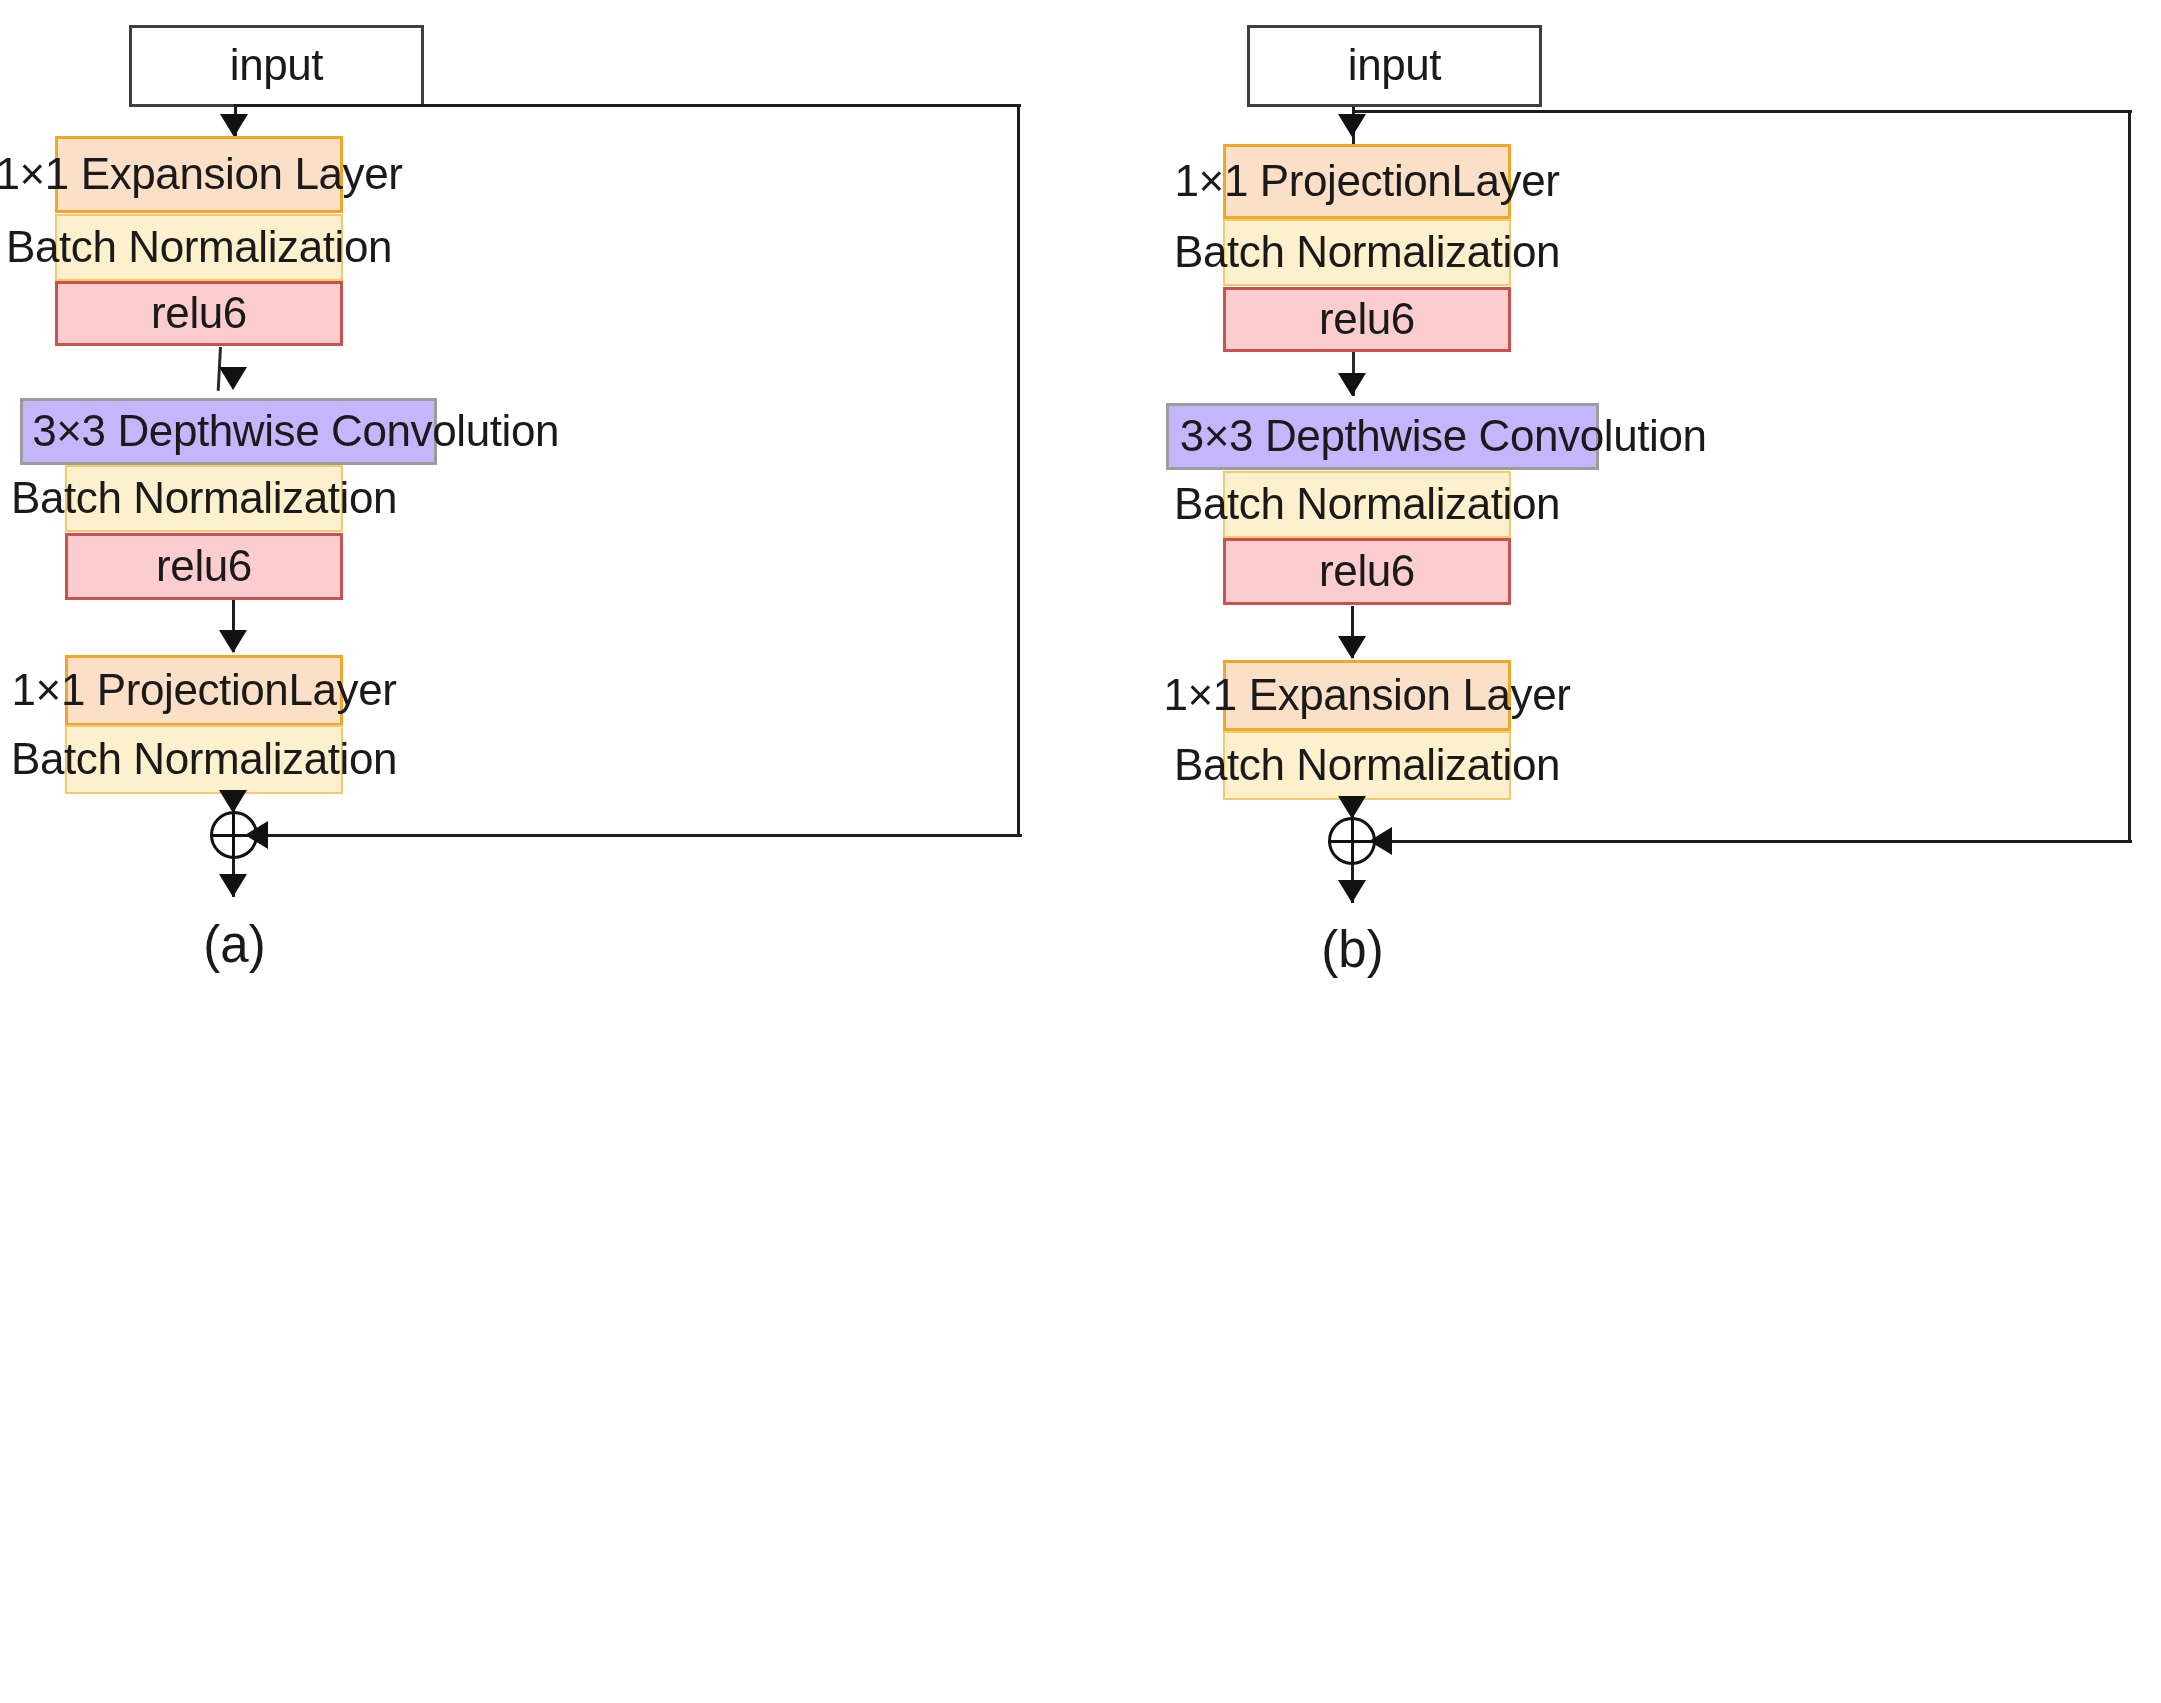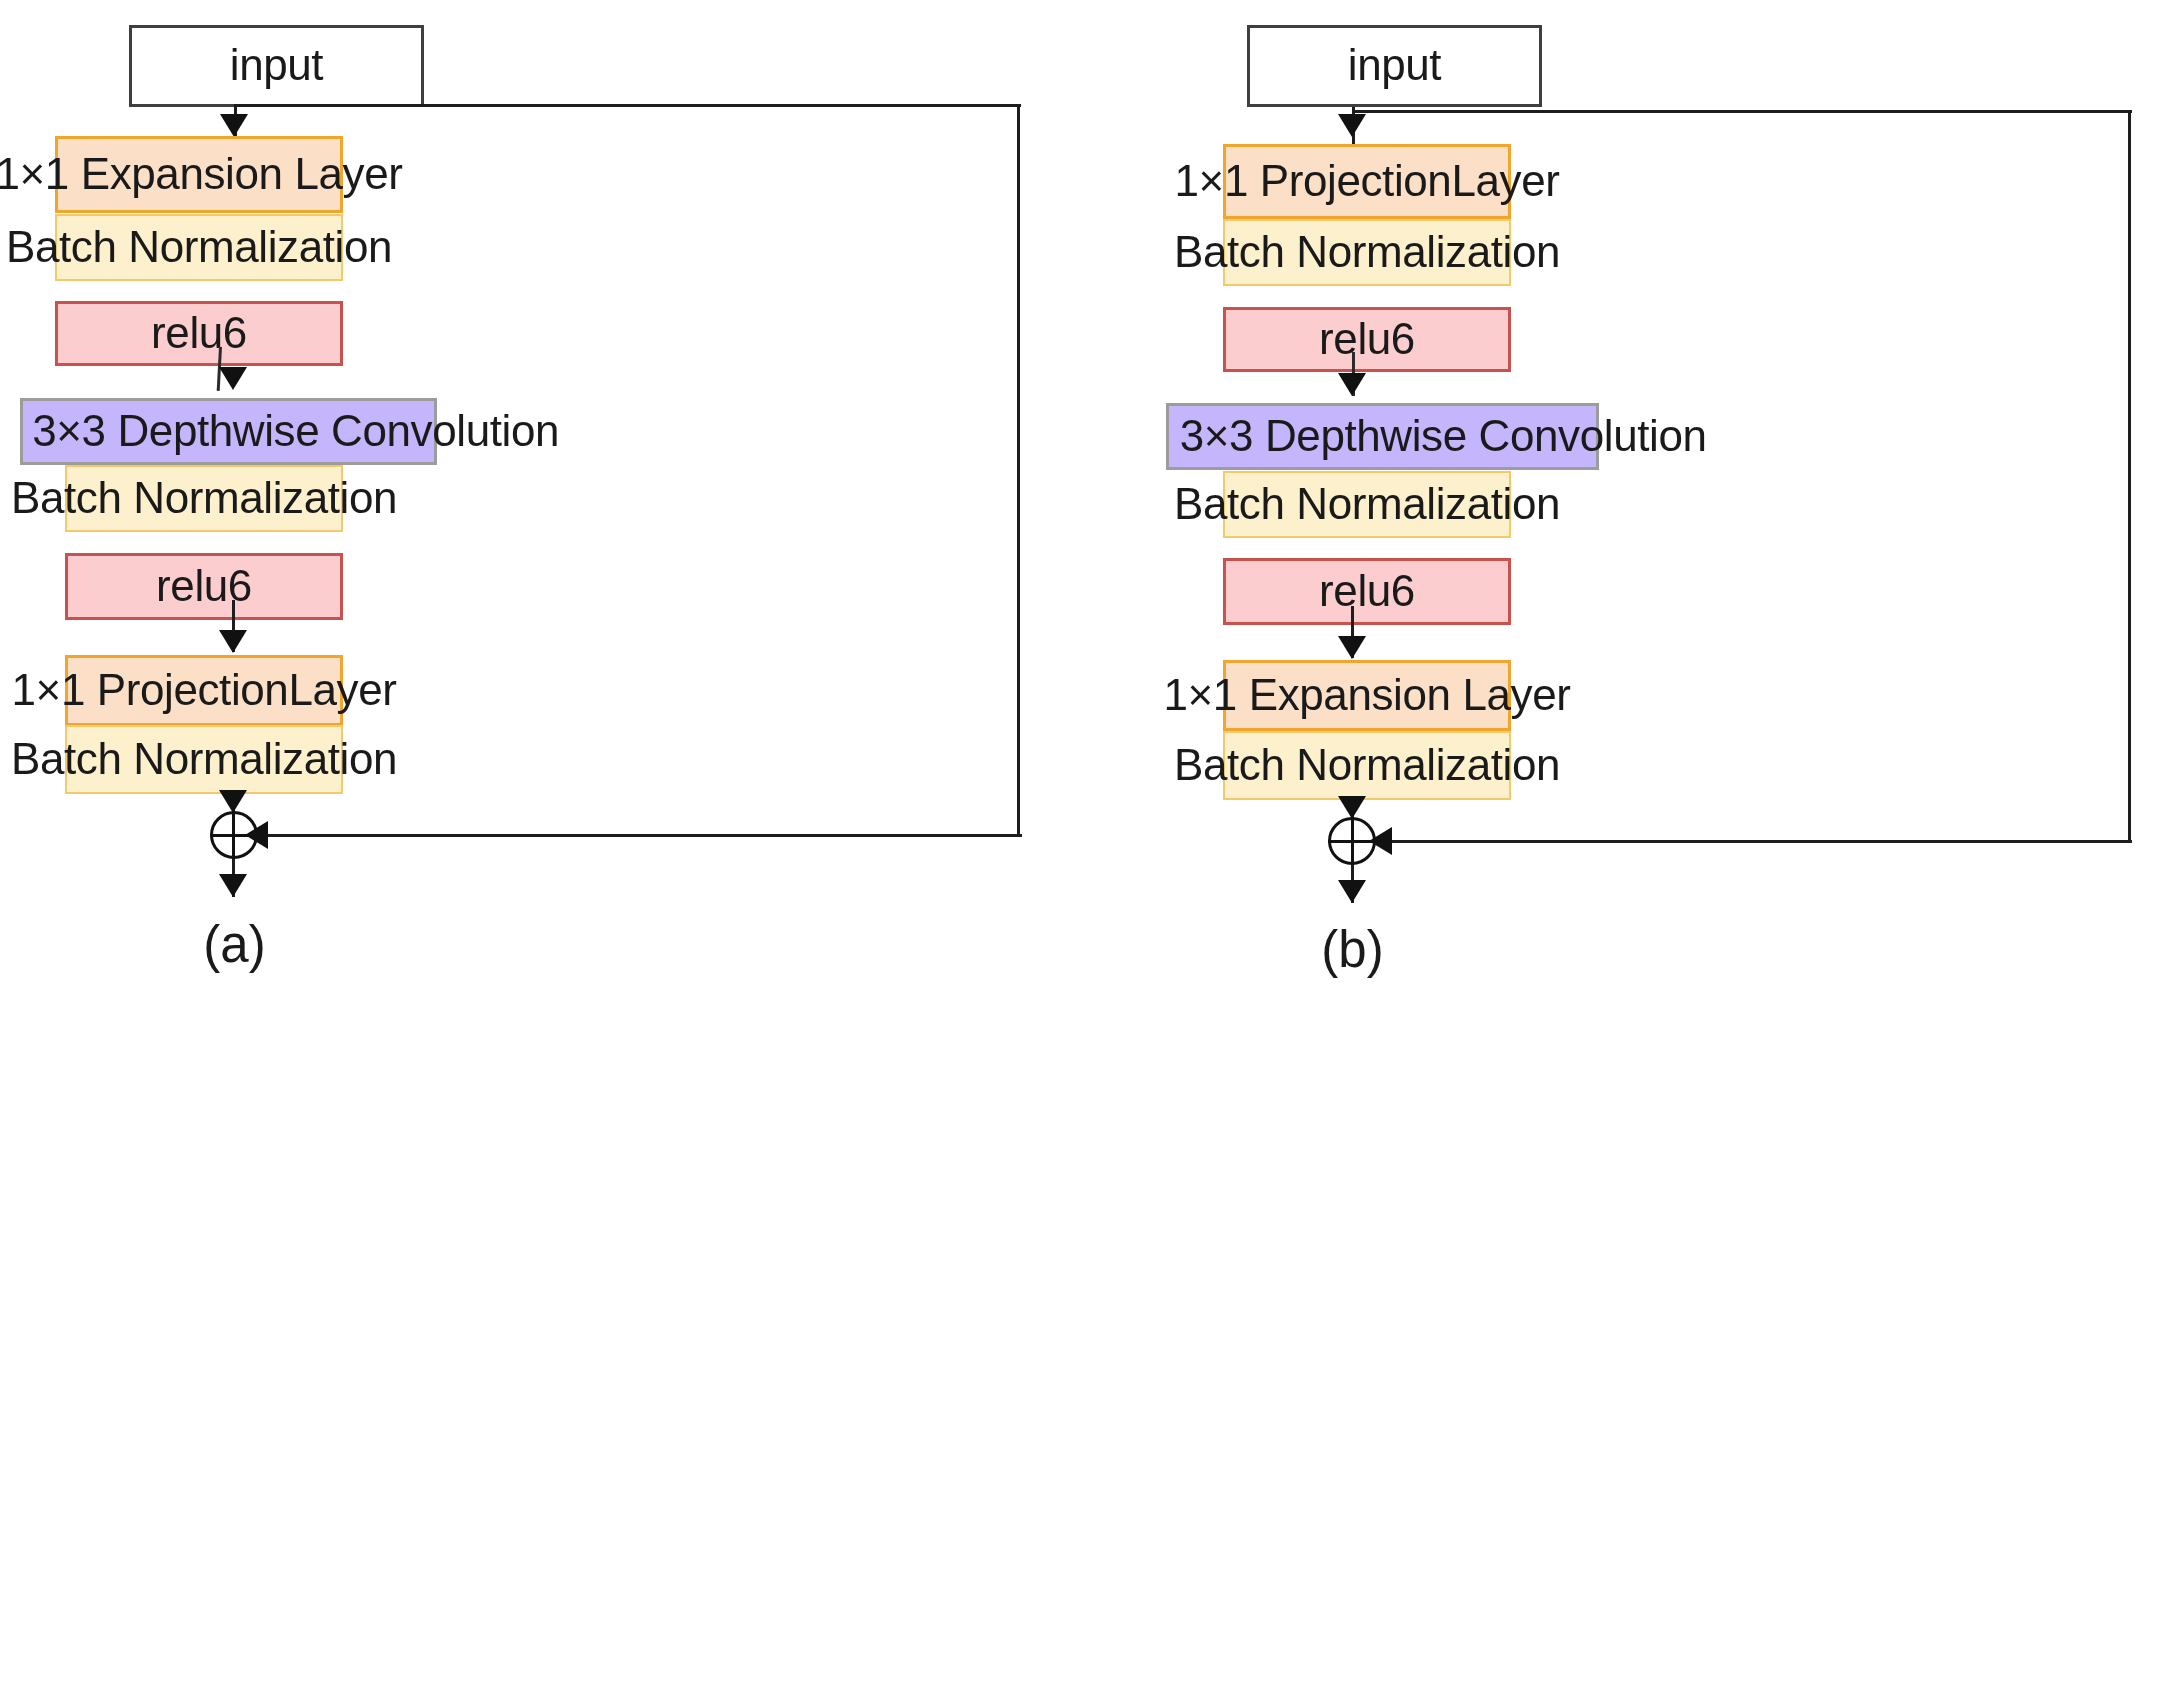--- a/index.html
+++ b/index.html
@@ -47,21 +47,20 @@
     background: #fbe0c7;
     border: 3.1px solid #f2a52c;
   }
   .box-bn {
     background: #fdf0cd;
     border: 2.3px solid #f3c96b;
   }
   .box-relu {
     background: #fbcdcf;
     border: 3.1px solid #c9524f;
-    margin-top: 20px;
   }
   .box-dwconv {
     background: #c4b5fd;
     border: 3.8px solid #9c9c9c;
   }
 
   
   .vline {
     position: absolute;
     width: 0;

